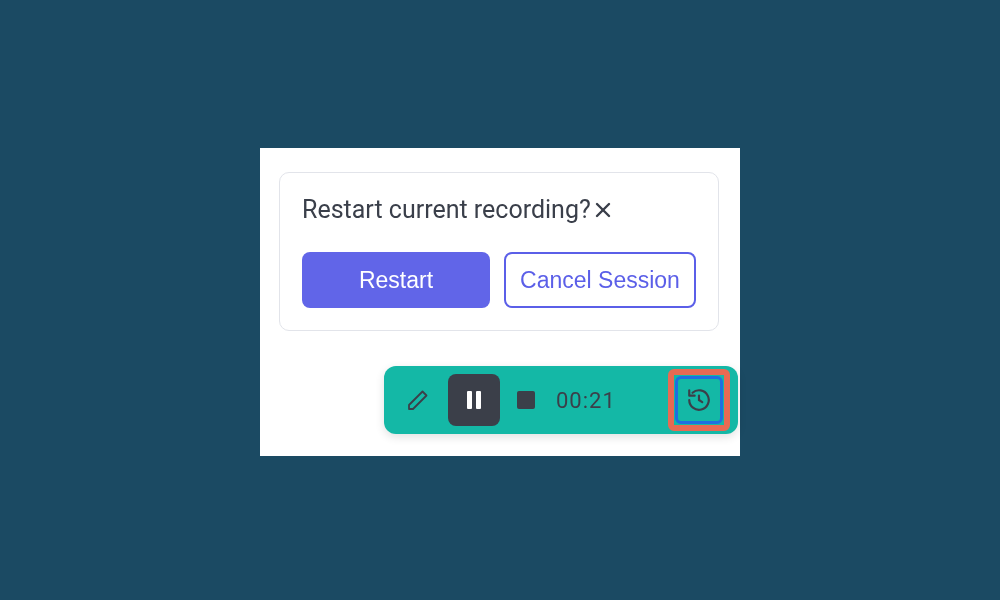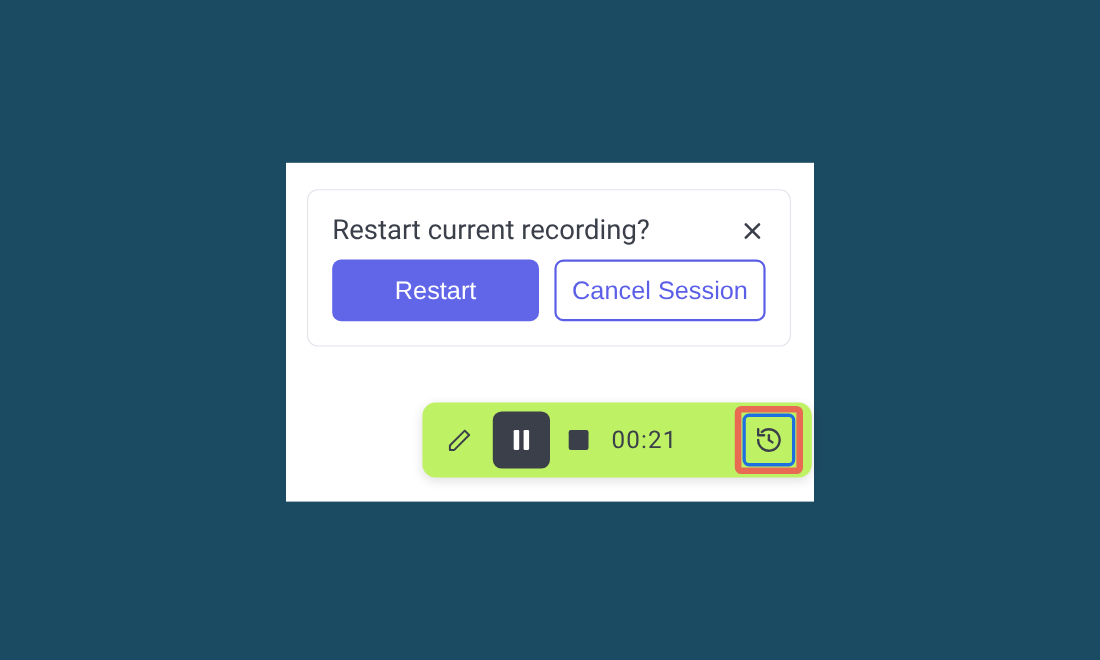--- a/index.html
+++ b/index.html
@@ -29,22 +29,21 @@
       top: 24px;
       width: 440px;
       background: #ffffff;
       border: 1px solid #e2e4ea;
       border-radius: 10px;
       padding: 22px 22px 22px 22px;
     }
     .dialog-header {
       display: flex;
       align-items: center;
-      justify-content: space-between;
-      margin-bottom: 12px;
+      margin-bottom: 28px;
     }
     .dialog-title {
       font-size: 25px;
       color: #3a3f4a;
       font-weight: 400;
     }
     .close-btn {
       width: 24px;
       height: 24px;
       display: flex;
@@ -77,21 +76,21 @@
     .btn-primary {
       background: #6165e8;
       color: #ffffff;
     }
     .toolbar {
       position: absolute;
       left: 124px;
       top: 218px;
       width: 354px;
       height: 68px;
-      background: #bef264;
+      background: #14b8a6;
       border-radius: 12px;
       box-shadow: 0 3px 10px rgba(0,0,0,0.12);
       display: flex;
       align-items: center;
       padding: 0 8px 0 14px;
       gap: 10px;
     }
     .tool-icon {
       width: 40px;
       height: 40px;

